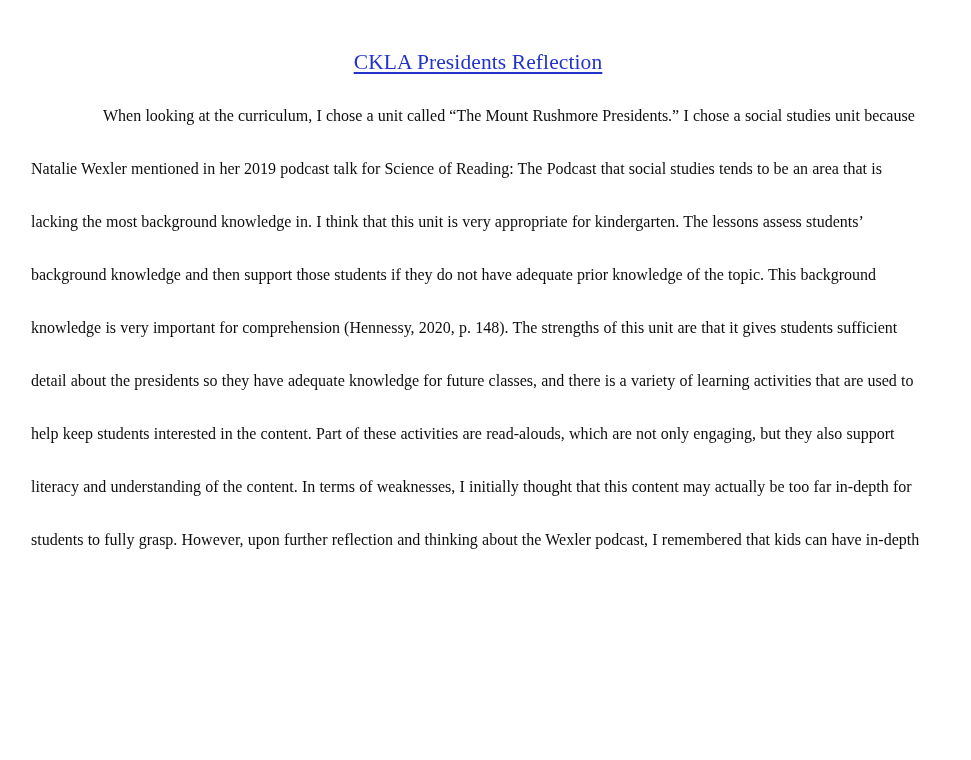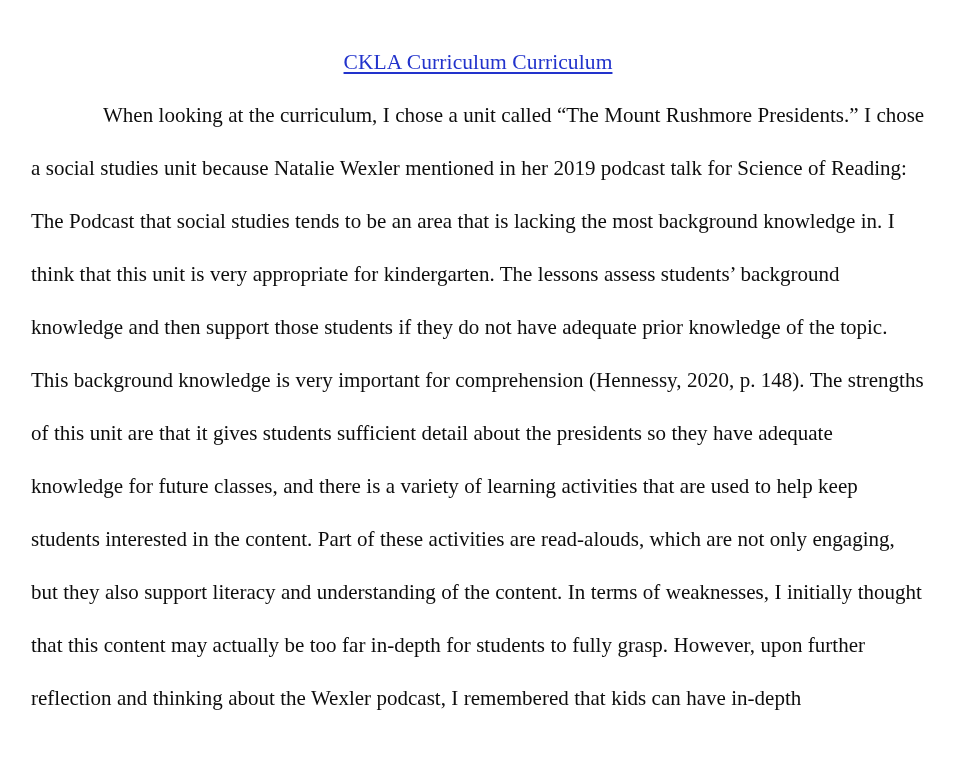--- a/index.html
+++ b/index.html
@@ -44,35 +44,35 @@
   }
 
   .body-block {
     margin: 0;
     padding: 0;
   }
 
   .para {
     margin: 0;
     padding: 0;
-    font-size: 21px;
+    font-size: 16px;
     line-height: 53px;
     color: #0d0d0d;
     text-indent: 72px;
     text-align: left;
     word-spacing: 0.2px;
     hyphens: none;
   }
 </style>
 </head>
 <body>
 
 <div class="page">
 
   <h1 class="doc-title">
-    <span class="title-link">CKLA Curriculum Curriculum</span>
+    <span class="title-link">CKLA Presidents Reflection</span>
   </h1>
 
   <div class="body-block">
     <p class="para">When looking at the curriculum, I chose a unit called “The Mount Rushmore Presidents.” I chose a social studies unit because Natalie Wexler mentioned in her 2019 podcast talk for Science of Reading: The Podcast that social studies tends to be an area that is lacking the most background knowledge in. I think that this unit is very appropriate for kindergarten. The lessons assess students’ background knowledge and then support those students if they do not have adequate prior knowledge of the topic. This background knowledge is very important for comprehension (Hennessy, 2020, p. 148). The strengths of this unit are that it gives students sufficient detail about the presidents so they have adequate knowledge for future classes, and there is a variety of learning activities that are used to help keep students interested in the content. Part of these activities are read-alouds, which are not only engaging, but they also support literacy and understanding of the content. In terms of weaknesses, I initially thought that this content may actually be too far in-depth for students to fully grasp. However, upon further reflection and thinking about the Wexler podcast, I remembered that kids can have in-depth</p>
   </div>
 
 </div>
 
 </body></html>

